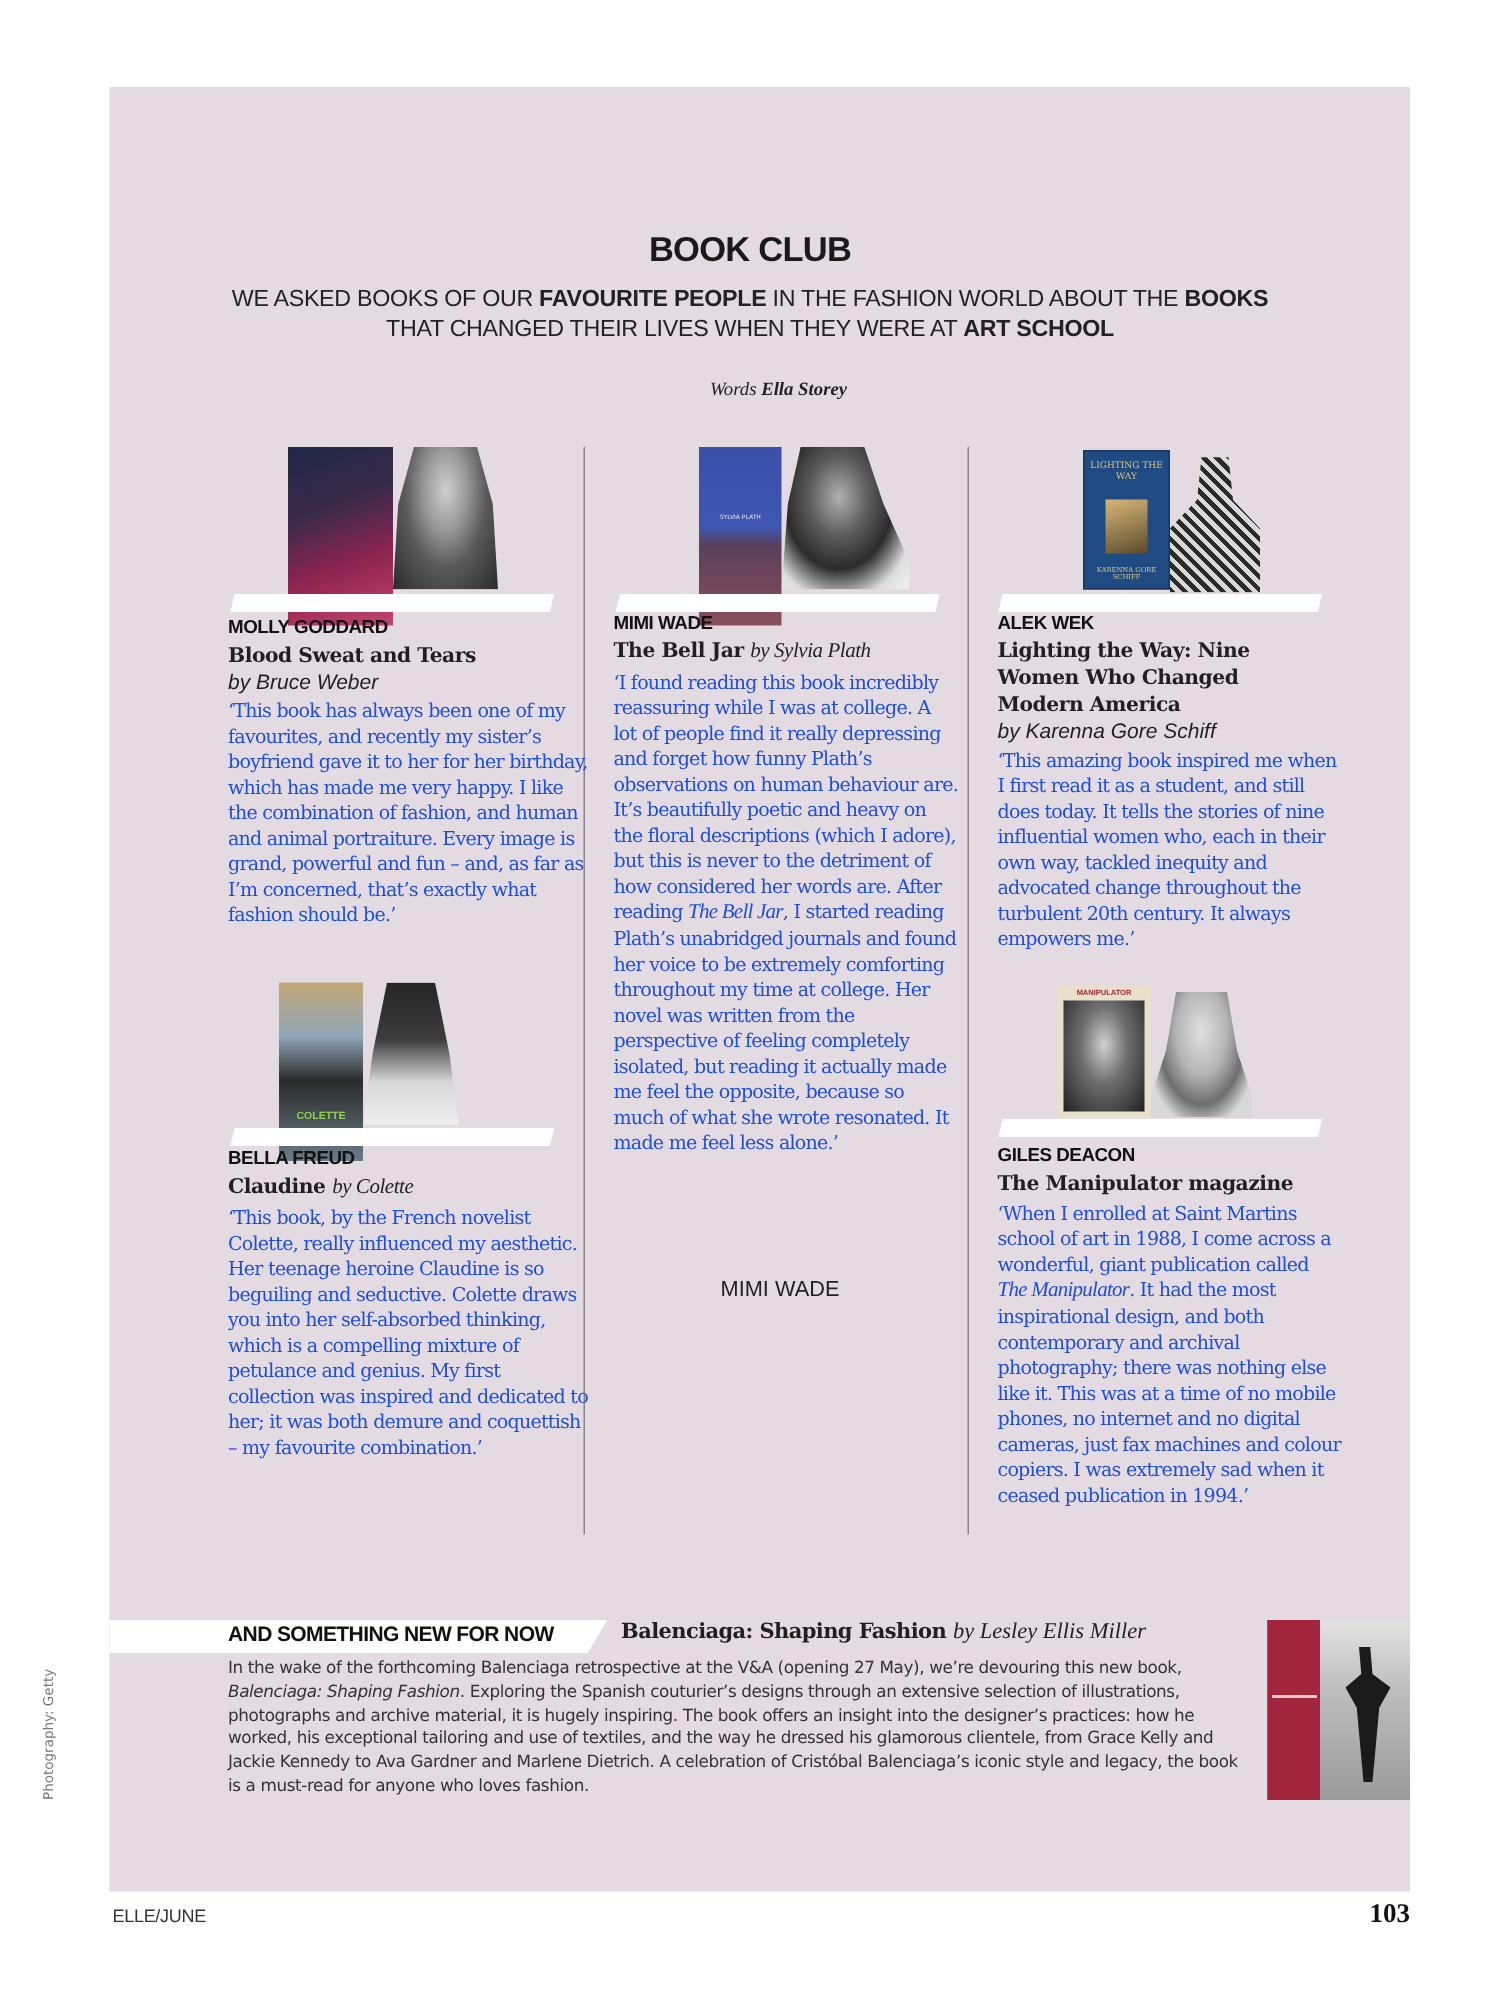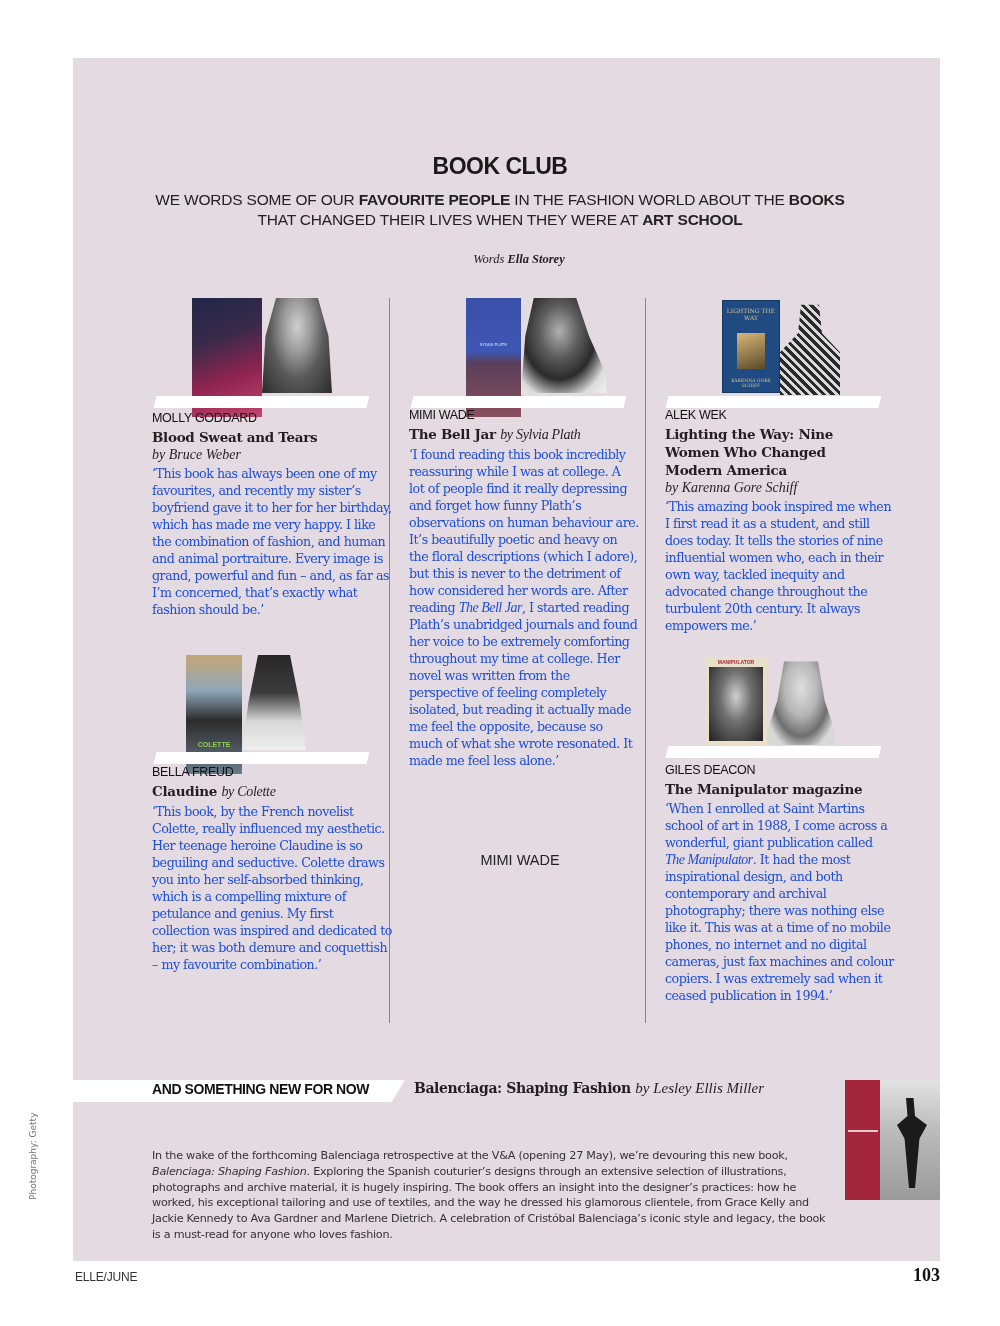--- a/index.html
+++ b/index.html
@@ -17,56 +17,56 @@
   .byline b { font-weight: 700; font-family: Liberation Serif, serif; }
 
   .divider { position: absolute; width: 1px; background: #8a8288; }
 
   .photo-group { position: absolute; height: 95px; }
   .cover { position: absolute; top: 0; height: 119px; }
   .portrait { position: absolute; top: 0; height: 95px; }
   .ribbon { position: absolute; height: 12px; background: #ffffff; transform: skewX(-14deg); }
 
   .entry { position: absolute; width: 240px; font-family: "Liberation Serif", serif; }
-  .name { font-family: "Liberation Sans", sans-serif; font-weight: 400; font-size: 12.5px; letter-spacing: -0.3px; color: #111; line-height: 16px; }
+  .name { font-family: "Liberation Sans", sans-serif; font-weight: 700; font-size: 12.5px; letter-spacing: -0.3px; color: #111; line-height: 16px; }
   .book { font-family: "DejaVu Serif", serif; font-weight: 700; font-size: 13.5px; line-height: 18px; margin-top: 2px; letter-spacing: -0.3px; }
   .author { font-family: "Liberation Serif", serif; font-style: italic; font-weight: 400; font-size: 14px; }
-  .author-line { font-family: Liberation Serif, serif; font-style: italic; font-size: 14px; line-height: 17px; }
+  .author-line { font-family: Liberation Sans, sans-serif; font-style: italic; font-size: 14px; line-height: 17px; }
   .quote { font-family: "DejaVu Serif", serif; font-size: 12.7px; line-height: 17px; margin-top: 2px; letter-spacing: -0.5px; color: #1d4ed8; }
   .quote i { font-family: "Liberation Serif", serif; font-size: 14px; }
 
   .pull { position: absolute; left: 402px; width: 236px; top: 850px; text-align: center; font-family: "Liberation Sans", sans-serif; }
   .pull-text { font-weight: 700; font-size: 16.5px; line-height: 17.5px; letter-spacing: -0.3px; color: #111; }
   .pull-attr { font-size: 14.5px; margin-top: 2px; color: #222; }
 
   .new-ribbon { position: absolute; left: 73px; top: 1080px; width: 332px; height: 22px; background: #ffffff; clip-path: polygon(0 0, 100% 0, 96% 100%, 0 100%); }
   .new-head { position: absolute; left: 152px; top: 1081px; font-family: "Liberation Sans", sans-serif; font-weight: 700; font-size: 14px; letter-spacing: -0.4px; color: #111; }
   .new-book { position: absolute; left: 414px; top: 1080px; font-family: "DejaVu Serif", serif; font-weight: 700; font-size: 14px; letter-spacing: -0.4px; }
   .new-book .author { font-size: 15px; letter-spacing: 0; }
-  .new-body { position: absolute; left: 152px; top: 1104px; width: 680px; font-family: "DejaVu Sans", sans-serif; font-size: 11.2px; line-height: 15.8px; letter-spacing: -0.25px; color: #333; margin-top: 44px; }
+  .new-body { position: absolute; left: 152px; top: 1104px; width: 680px; font-family: "DejaVu Sans", sans-serif; font-size: 11.2px; line-height: 15.8px; letter-spacing: -0.25px; color: #333; }
   .new-body i { font-style: italic; }
 
   .bal-cover { position: absolute; left: 845px; top: 1080px; width: 95px; height: 120px; background: #222; }
   .bal-cover .red { position: absolute; left: 0; top: 0; width: 35px; height: 100%; background: #a3263d; }
   .bal-cover .bw { position: absolute; left: 35px; top: 0; width: 60px; height: 100%; background: linear-gradient(180deg, #e2e2e2 0%, #bdbdbd 40%, #9a9a9a 100%); }
   .bal-cover .figure { position: absolute; left: 52px; top: 18px; width: 30px; height: 90px; background: #1b1b1b; clip-path: polygon(30% 0, 55% 0, 60% 20%, 100% 30%, 75% 45%, 60% 100%, 40% 100%, 25% 45%, 0 30%, 35% 20%); }
   .bal-cover .ttl { position: absolute; left: 3px; top: 50px; width: 30px; height: 2px; background: #e8c8cf; }
 
   .credit { position: absolute; left: 28px; top: 1200px; transform: rotate(-90deg); transform-origin: left top; font-family: "DejaVu Sans", sans-serif; font-size: 9px; color: #777; white-space: nowrap; }
 
   .folio-left { position: absolute; left: 75px; top: 1270px; font-family: "Liberation Sans", sans-serif; font-size: 12px; color: #333; letter-spacing: -0.2px; }
   .folio-right { position: absolute; right: 60px; top: 1265px; font-family: "Liberation Serif", serif; font-weight: 700; font-size: 18px; color: #111; }
 </style>
 </head>
 <body>
 
 <div class="panel"></div>
 
 <div class="title">BOOK CLUB</div>
-<div class="standfirst" id="standfirst"><span>WE WORDS SOME OF OUR </span><b>FAVOURITE PEOPLE</b><span> IN THE FASHION WORLD ABOUT THE </span><b>BOOKS</b><span> THAT CHANGED THEIR LIVES WHEN THEY WERE AT </span><b>ART SCHOOL</b></div>
+<div class="standfirst" id="standfirst"><span>WE ASKED BOOKS OF OUR </span><b>FAVOURITE PEOPLE</b><span> IN THE FASHION WORLD ABOUT THE </span><b>BOOKS</b><span> THAT CHANGED THEIR LIVES WHEN THEY WERE AT </span><b>ART SCHOOL</b></div>
 <div class="byline">
   <span>Words</span>
   <b>Ella Storey</b>
 </div>
 
 <div class="divider" style="left:389px; top:298px; height:725px;"></div>
 <div class="divider" style="left:645px; top:298px; height:725px;"></div>
 
 <div class="photo-group" style="left:150px; top:298px; width:240px;">
   <div class="cover" style="left:42px; width:70px; background:linear-gradient(160deg,#1f2748 0%,#3b2a4a 35%,#8e2450 65%,#c2456e 100%);">

